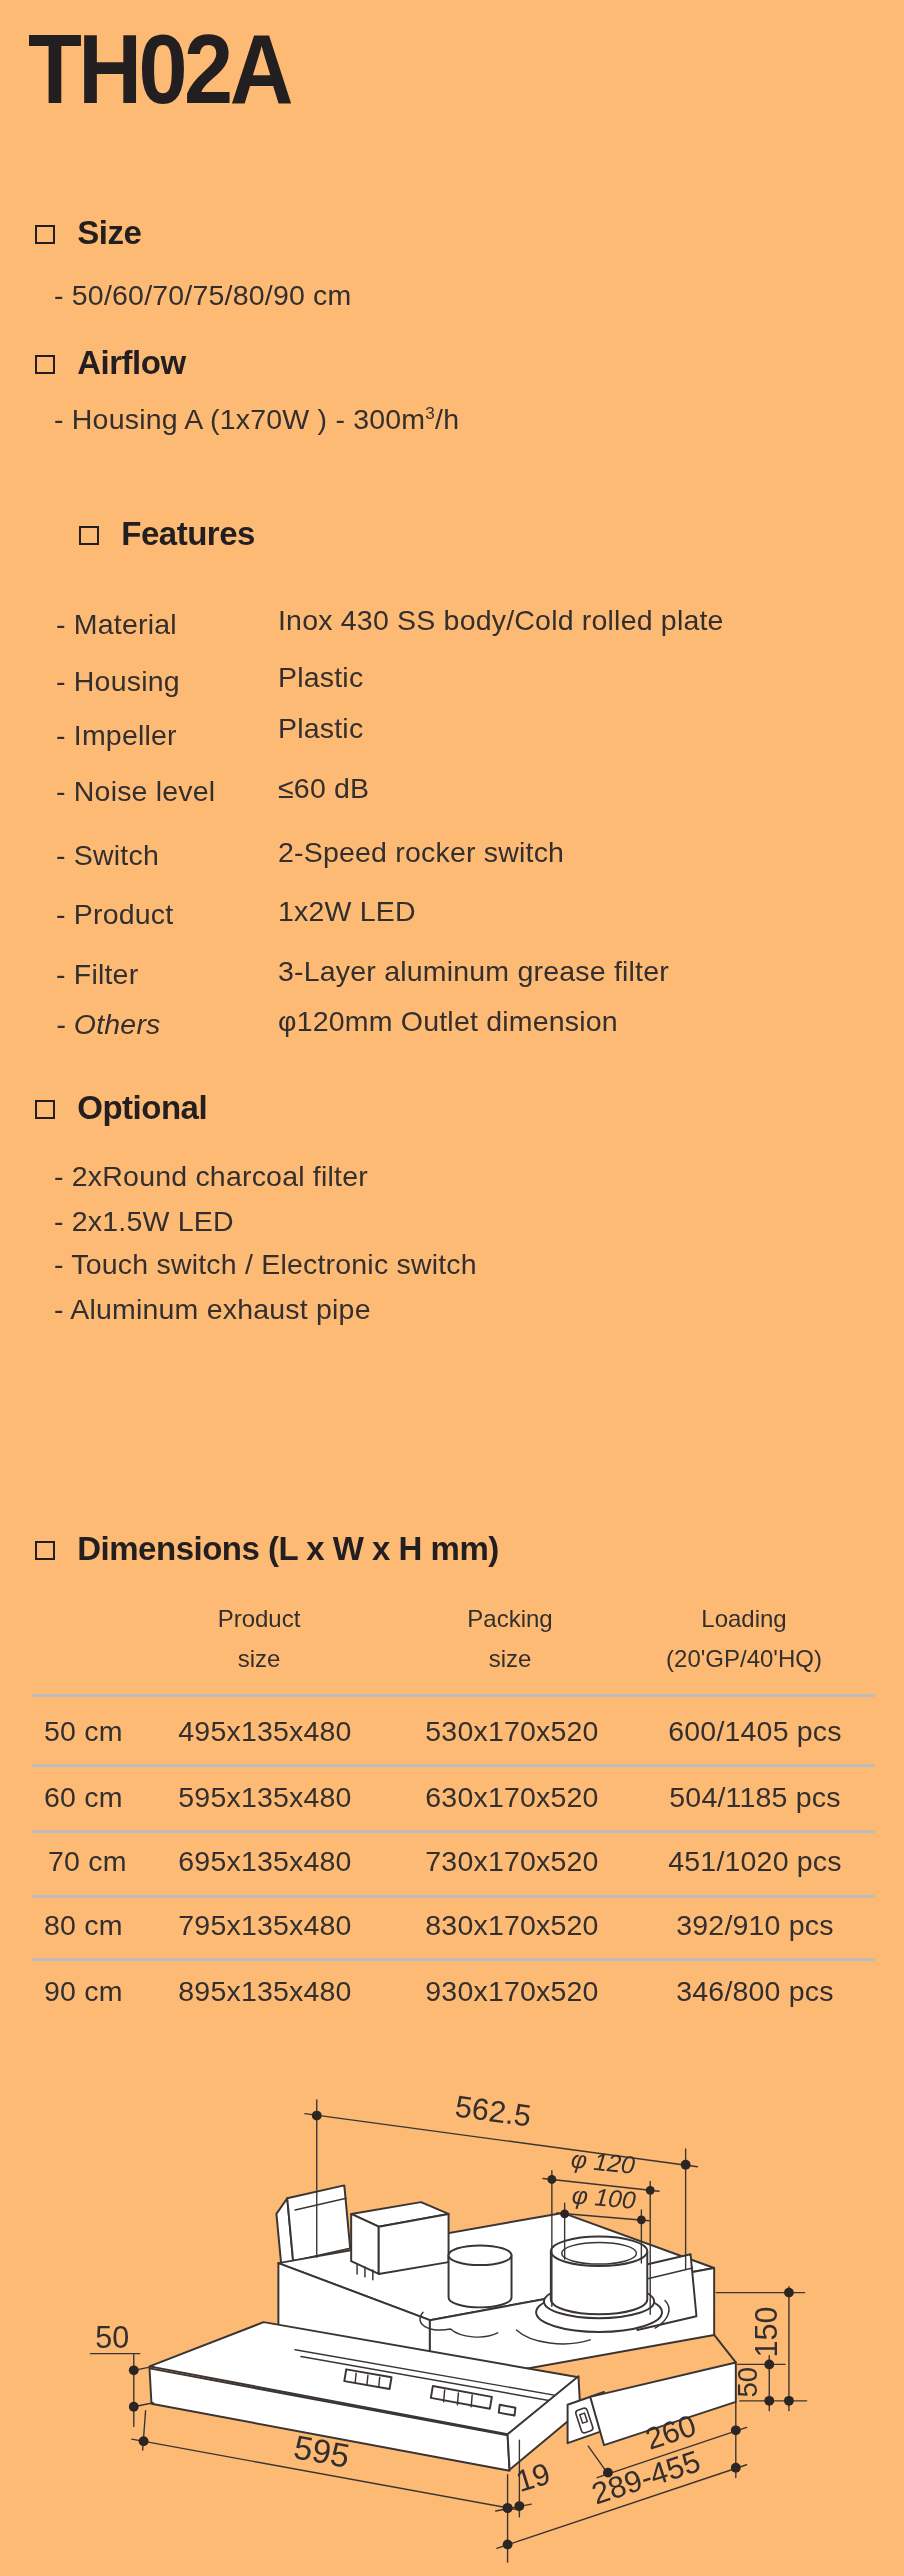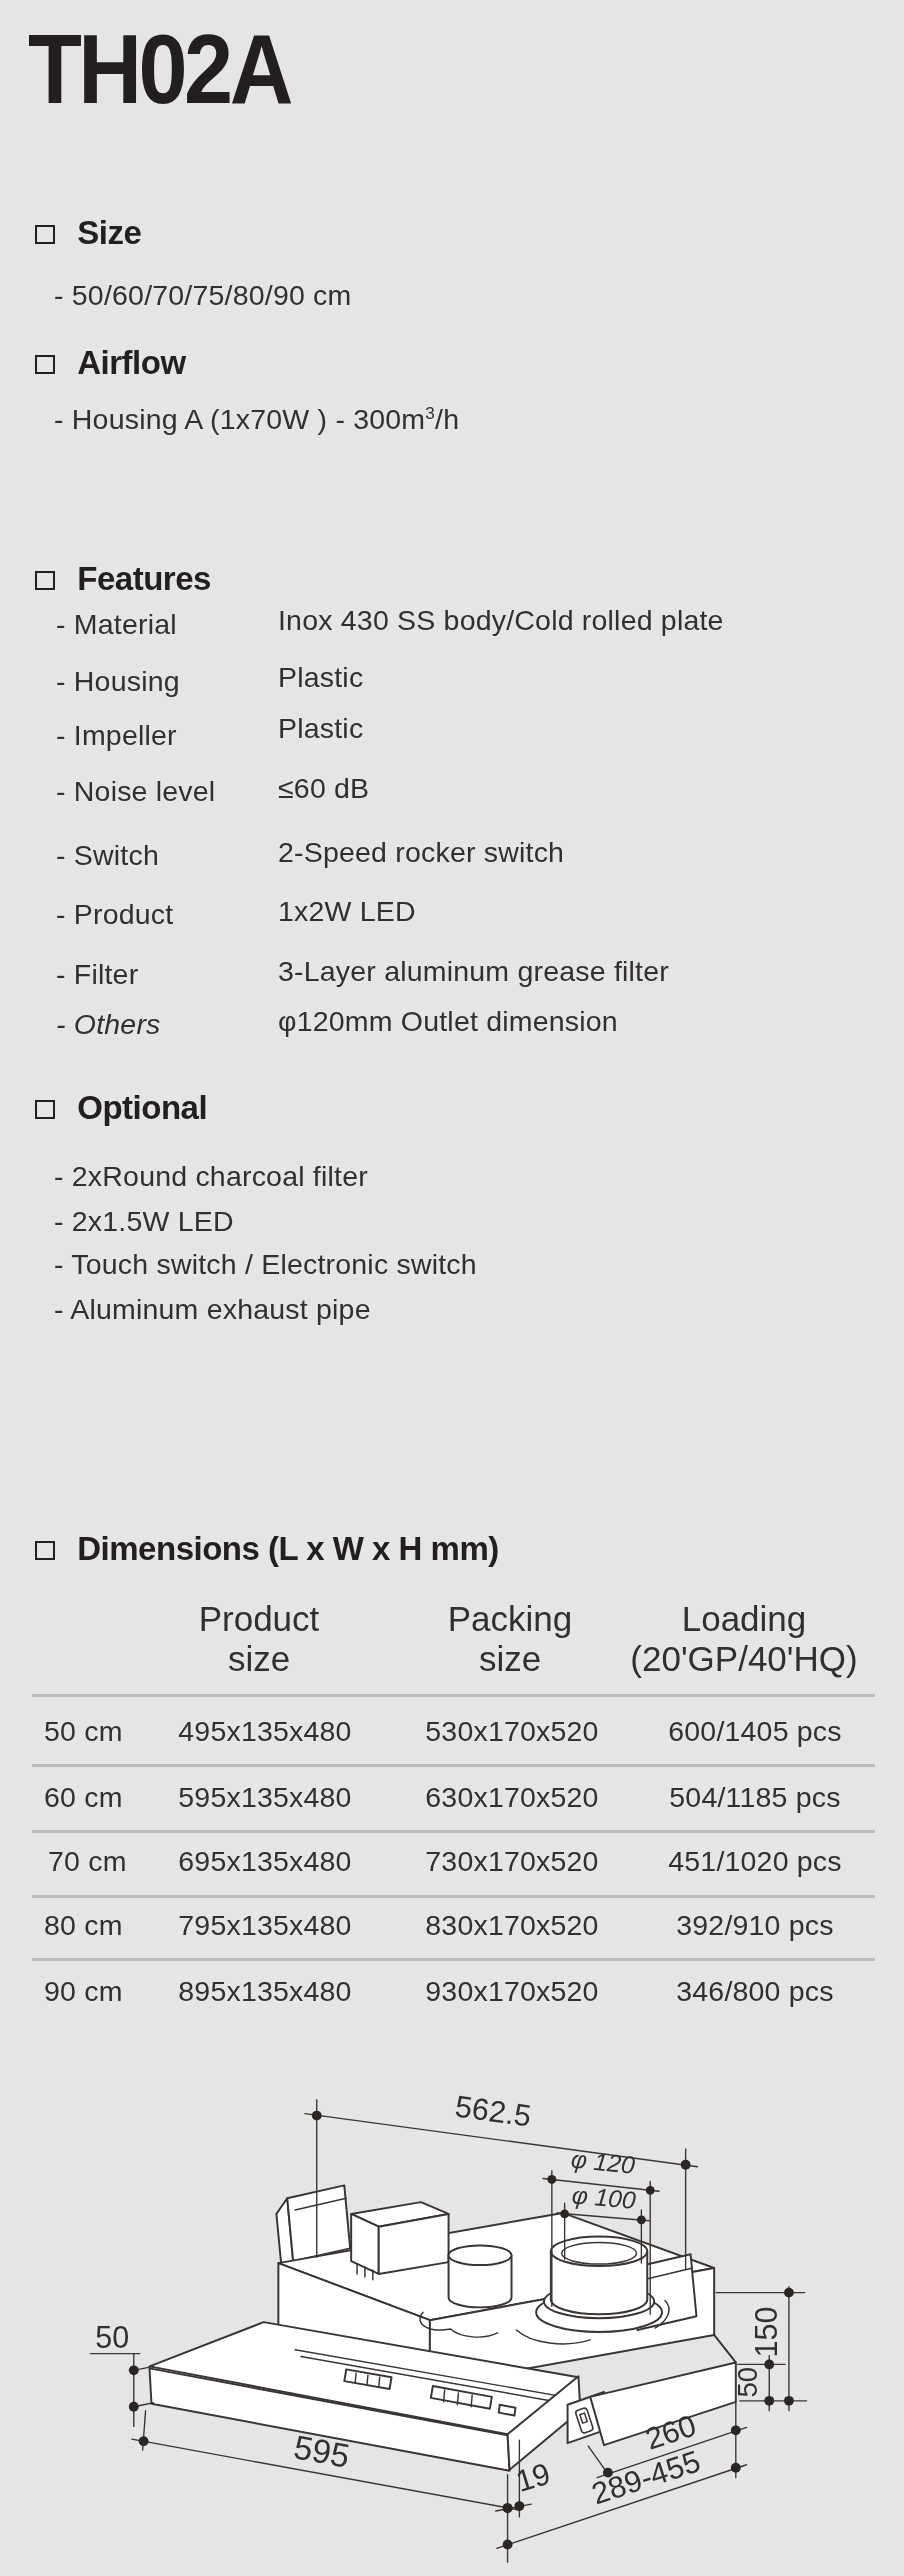--- a/index.html
+++ b/index.html
@@ -1,34 +1,34 @@
 <!DOCTYPE html>
 <html><head>
 <meta charset="utf-8">
 <style>
   html,body{margin:0;padding:0;background:#ffffff;}
   .page{
-    position:relative;width:905px;height:2576px;background:#e5e5e5;overflow:hidden;
+    position:relative;width:905px;height:2576px;background:#fdba74;overflow:hidden;
     font-family:"Liberation Sans","DejaVu Sans",sans-serif;color:#2e2a29;
   }
   .abs{position:absolute;}
   .page-title{
     left:27.5px;top:19.7px;font-size:98px;font-weight:700;color:#231f20;
     letter-spacing:-3.9px;transform:scaleX(0.9);transform-origin:left top;line-height:1;
   }
   .heading{display:flex;align-items:center;gap:22.6px;left:35px;}
   .heading .sq{
     width:15.7px;height:15.7px;border:2.9px solid #231f20;flex:0 0 auto;margin-top:2.9px;
   }
   .heading .htxt{font-size:33px;font-weight:700;color:#231f20;letter-spacing:-0.5px;white-space:nowrap;}
   .body-txt{font-size:28.5px;color:#332f2e;white-space:nowrap;letter-spacing:0.2px;}
   .feat-label{left:56px;}
   .feat-value{left:278px;}
   .cell-c{transform:translateX(-50%);text-align:center;}
-  .th2{line-height:40px;text-align:center;transform:translateX(-50%);font-size:35px;color:#332f2e;white-space:nowrap;}
+  .th2{line-height:40px;text-align:center;transform:translateX(-50%);font-size:24px;color:#332f2e;white-space:nowrap;}
   .rule{left:32px;width:843px;height:2.9px;background:#bcbcbc;}
   sup{font-size:0.6em;}
   svg text{font-family:"Liberation Sans","DejaVu Sans",sans-serif;fill:#332f2e;}
   .oline{fill:#ffffff;stroke:#3a3533;stroke-width:2;stroke-linejoin:round;}
   .oline-n{fill:none;stroke:#3a3533;stroke-width:2;stroke-linejoin:round;stroke-linecap:round;}
   .thin{fill:none;stroke:#3a3533;stroke-width:1.5;stroke-linecap:round;}
   .dim{fill:none;stroke:#3a3533;stroke-width:1.4;stroke-linecap:round;}
   .dot{fill:#2b2523;stroke:none;}
 </style>
 </head>
@@ -43,21 +43,21 @@
     <span class="htxt">Size</span>
   </div>
   <div class="abs body-txt" style="left:54px;top:279px;text-align:center;">- 50/60/70/75/80/90 cm</div>
 
   <div class="abs heading" style="top:344px;">
     <span class="sq"></span>
     <span class="htxt">Airflow</span>
   </div>
   <div class="abs body-txt" style="left:54px;top:403px;"><span>- Housing A (1x70W ) - 300m</span><sup>3</sup><span>/h</span></div>
 
-  <div class="abs heading" style="top:560px;">
+  <div class="abs heading" style="top:515px;margin-left:44px;">
     <span class="sq"></span>
     <span class="htxt">Features</span>
   </div>
   <div class="abs body-txt feat-label" style="top:608px;">- Material</div>
   <div class="abs body-txt feat-value" style="top:604px;">Inox 430 SS body/Cold rolled plate</div>
   <div class="abs body-txt feat-label" style="top:665px;">- Housing</div>
   <div class="abs body-txt feat-value" style="top:661px;">Plastic</div>
   <div class="abs body-txt feat-label" style="top:719px;">- Impeller</div>
   <div class="abs body-txt feat-value" style="top:712px;">Plastic</div>
   <div class="abs body-txt feat-label" style="top:775px;">- Noise level</div>

